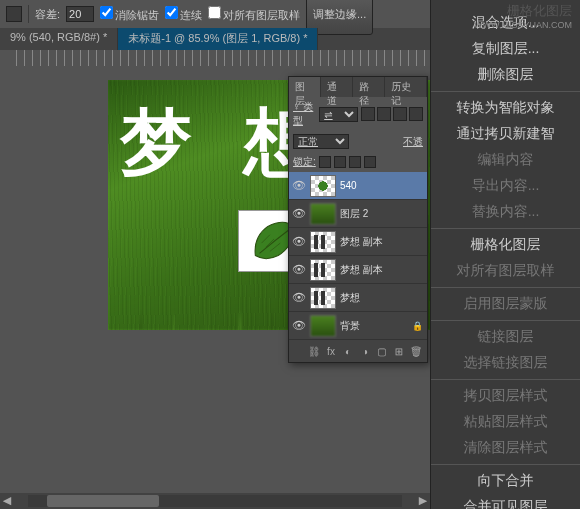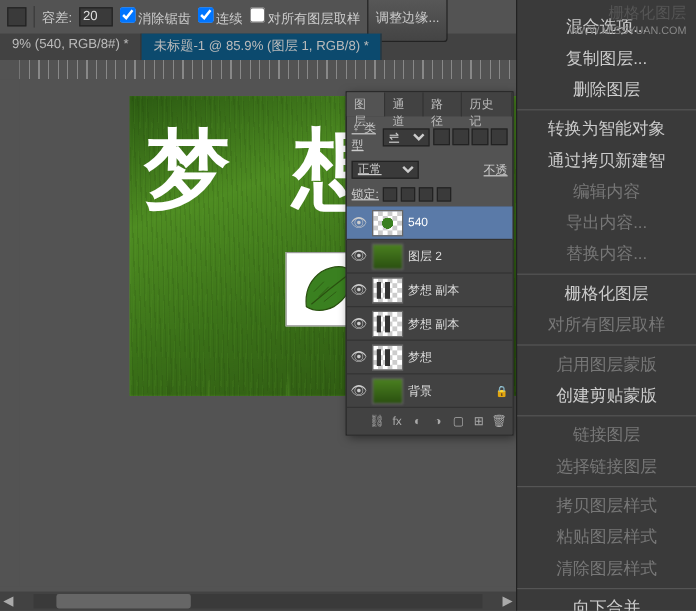--- a/index.html
+++ b/index.html
@@ -203,21 +203,20 @@
     <div class="mi">转换为智能对象</div>
     <div class="mi">通过拷贝新建智</div>
     <div class="mi disabled">编辑内容</div>
     <div class="mi disabled">导出内容...</div>
     <div class="mi disabled">替换内容...</div>
     <hr>
     <div class="mi">栅格化图层</div>
     <div class="mi disabled">对所有图层取样</div>
     <hr>
     <div class="mi disabled">启用图层蒙版</div>
-    <div class="mi">创建剪贴蒙版</div>
     <hr>
     <div class="mi disabled">链接图层</div>
     <div class="mi disabled">选择链接图层</div>
     <hr>
     <div class="mi disabled">拷贝图层样式</div>
     <div class="mi disabled">粘贴图层样式</div>
     <div class="mi disabled">清除图层样式</div>
     <hr>
     <div class="mi">向下合并</div>
     <div class="mi">合并可见图层</div>

